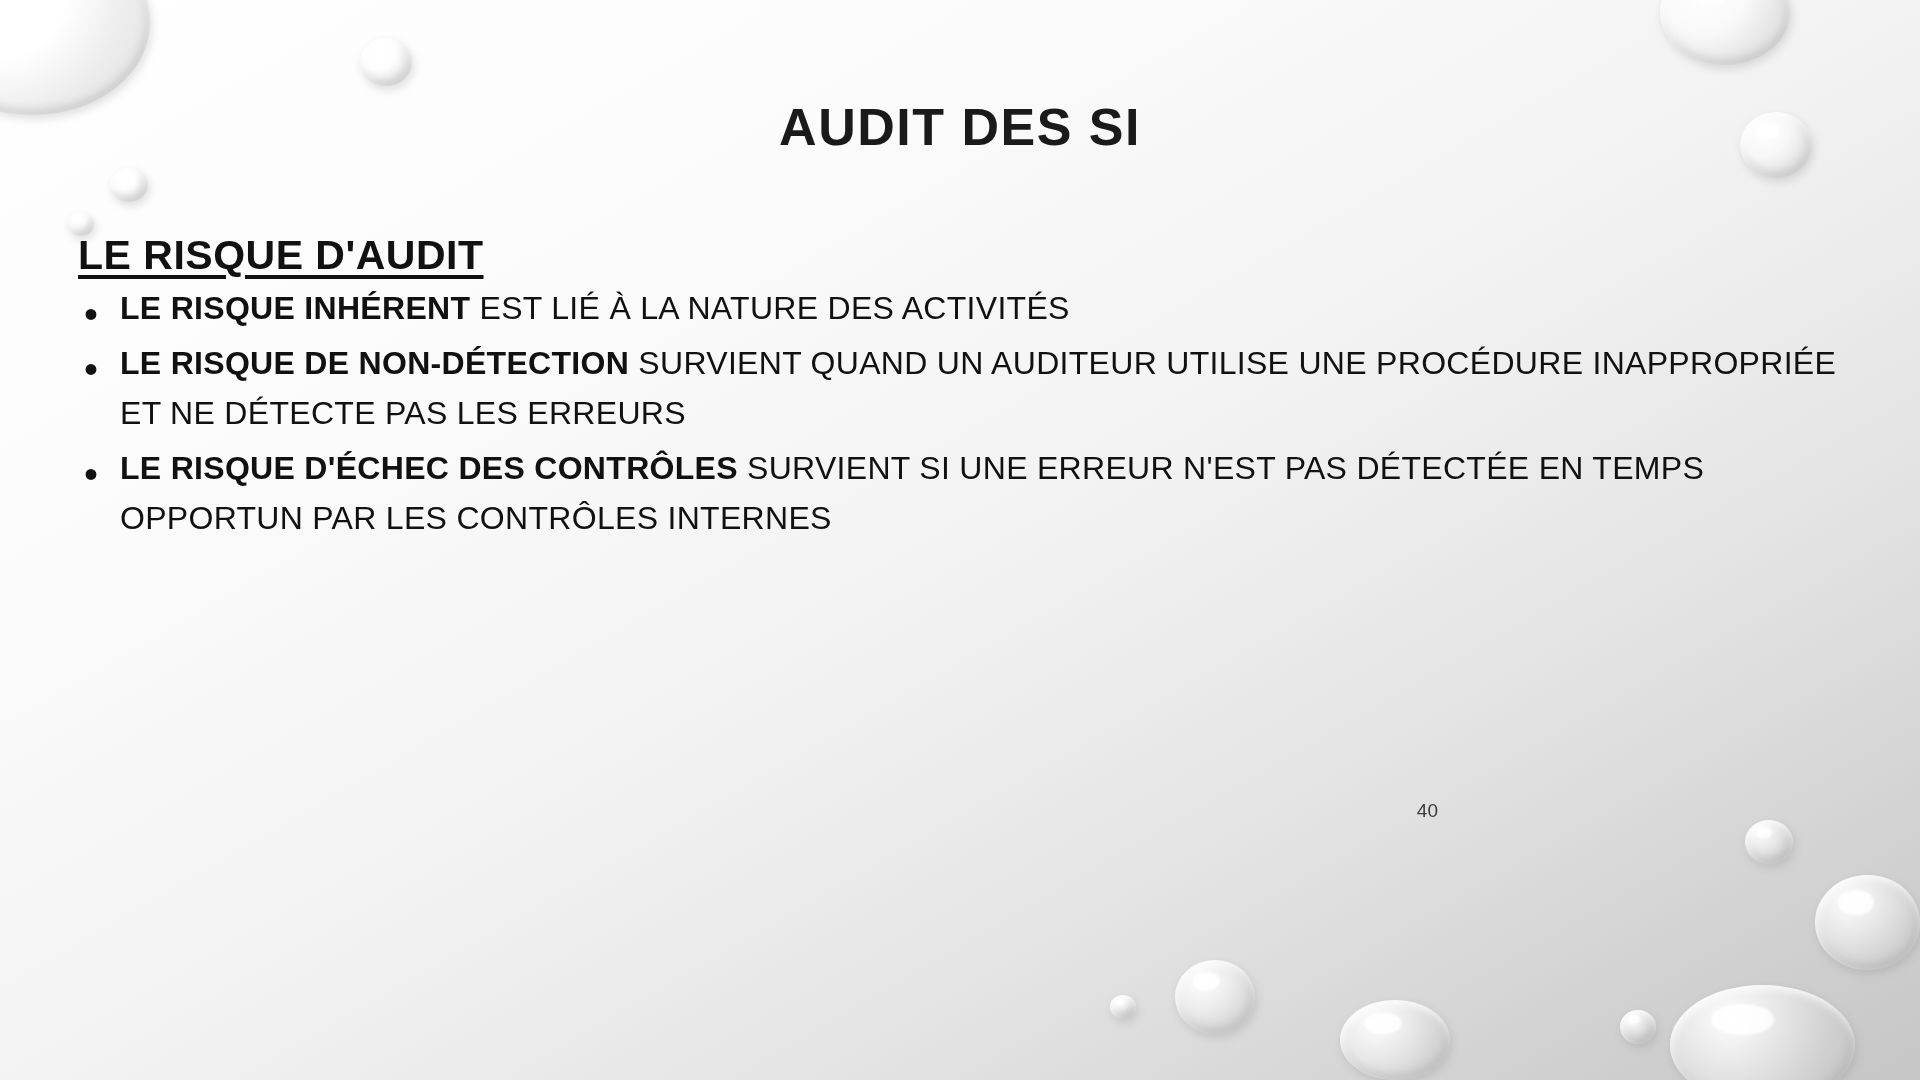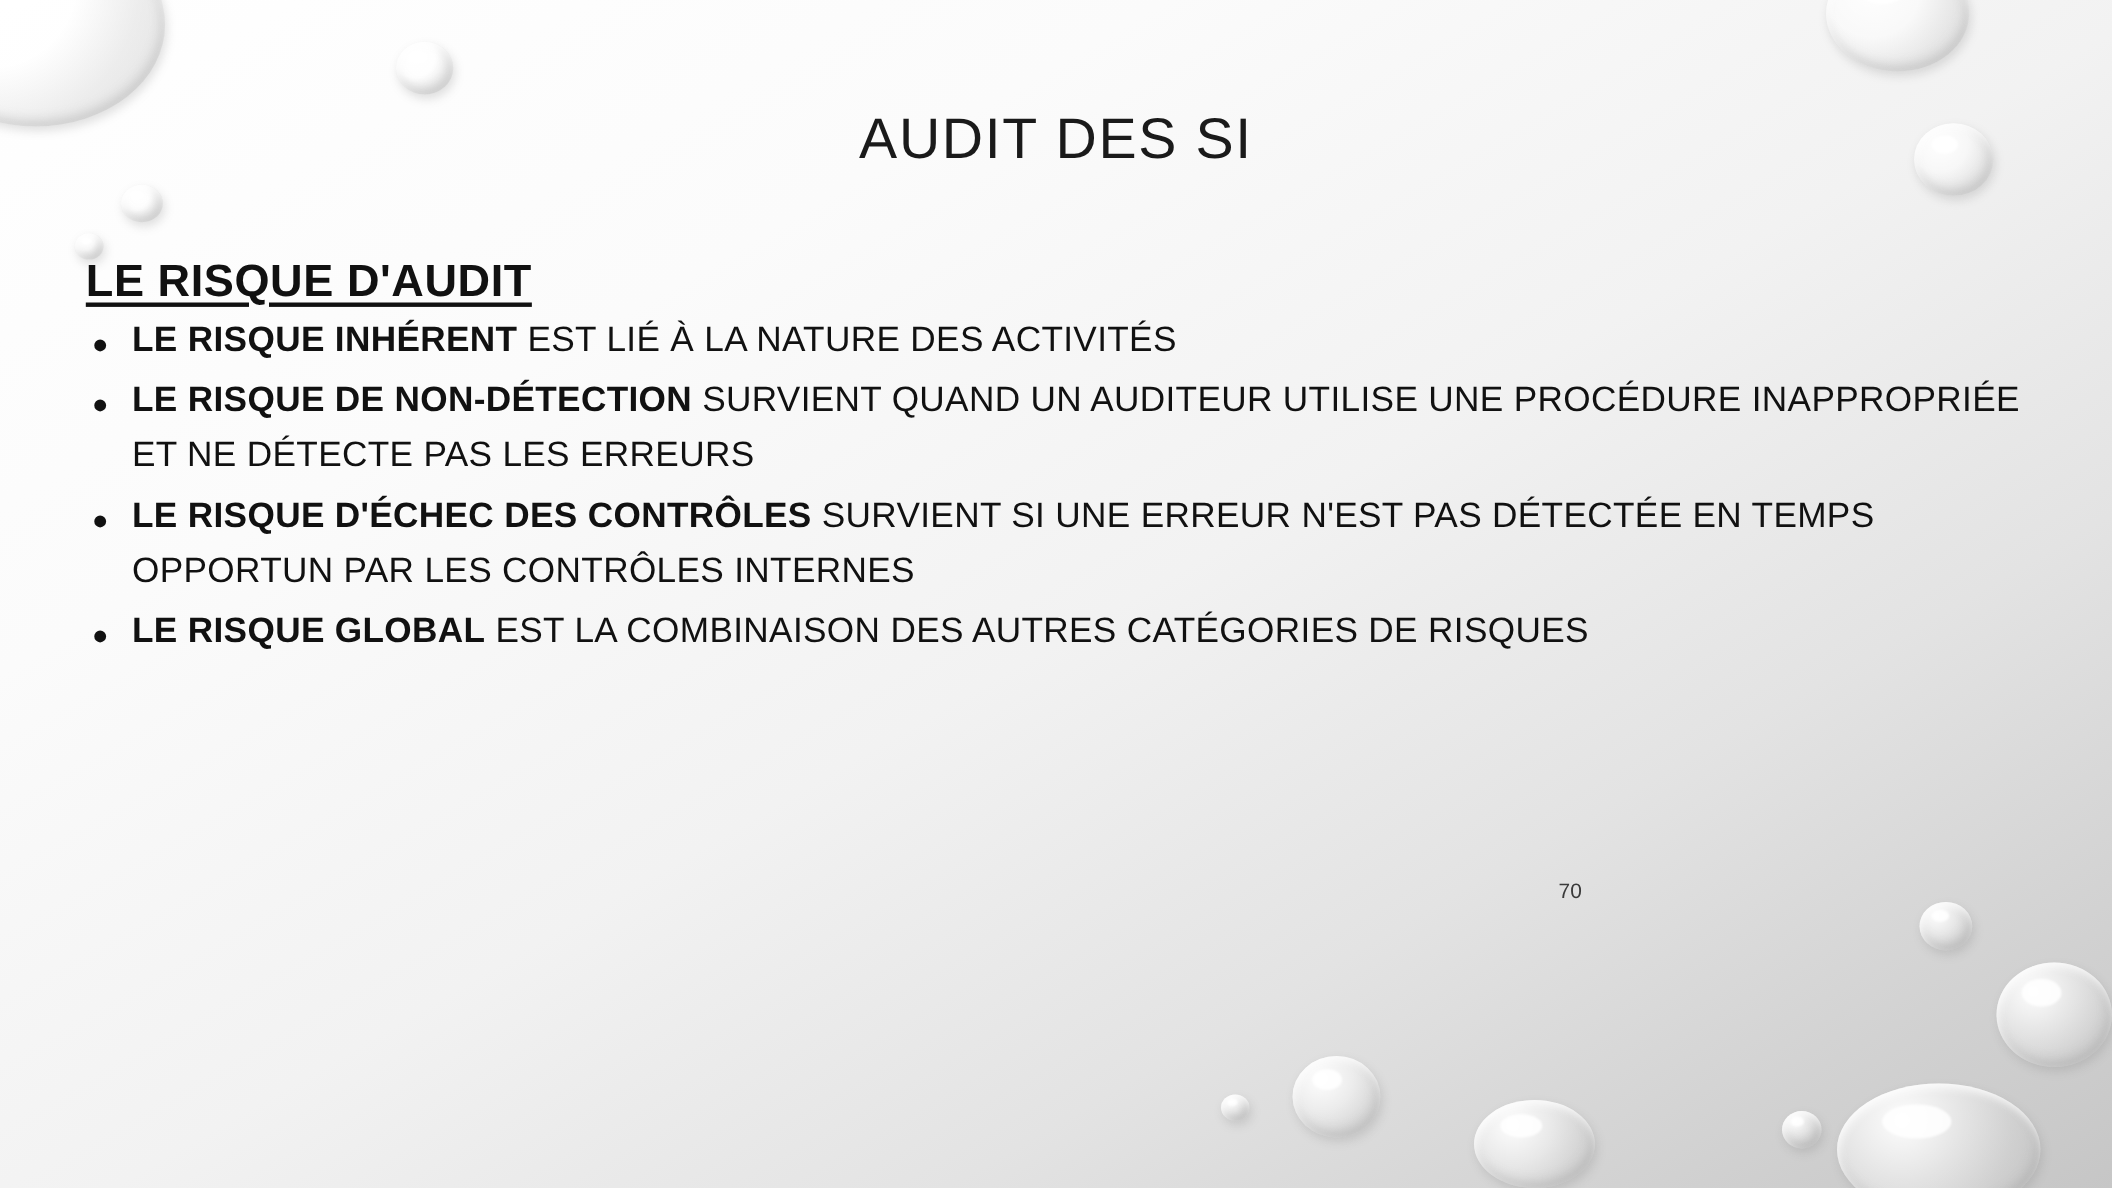--- a/index.html
+++ b/index.html
@@ -33,21 +33,21 @@
     border-radius: 50%;
     background: rgba(255,255,255,0.85);
     filter: blur(1px);
   }
 
   #title {
     position: absolute;
     top: 62px; left: 0; width: 1920px;
     text-align: center;
     font-size: 52px;
-    font-weight: normal;
+    font-weight: bold;
     letter-spacing: 1.5px;
     color: #1a1a1a;
   }
 
   #body {
     position: absolute;
     top: 232px; left: 78px;
     width: 1760px;
   }
   #subtitle {
@@ -116,20 +116,17 @@
     <ul class="bullets">
       <li>
         <span class="lead">LE RISQUE INHÉRENT</span><span> EST LIÉ À LA NATURE DES ACTIVITÉS</span>
       </li>
       <li>
         <span class="lead">LE RISQUE DE NON-DÉTECTION</span><span> SURVIENT QUAND UN AUDITEUR UTILISE UNE PROCÉDURE INAPPROPRIÉE ET NE DÉTECTE PAS LES ERREURS</span>
       </li>
       <li>
         <span class="lead">LE RISQUE D'ÉCHEC DES CONTRÔLES</span><span> SURVIENT SI UNE ERREUR N'EST PAS DÉTECTÉE EN TEMPS OPPORTUN PAR LES CONTRÔLES INTERNES</span>
       </li>
-      <li>
-        <span class="lead">LE RISQUE GLOBAL</span><span> EST LA COMBINAISON DES AUTRES CATÉGORIES DE RISQUES</span>
-      </li>
     </ul>
   </div>
 
-  <div id="page-number">70</div>
+  <div id="page-number">40</div>
 </div>
 
 </body></html>

